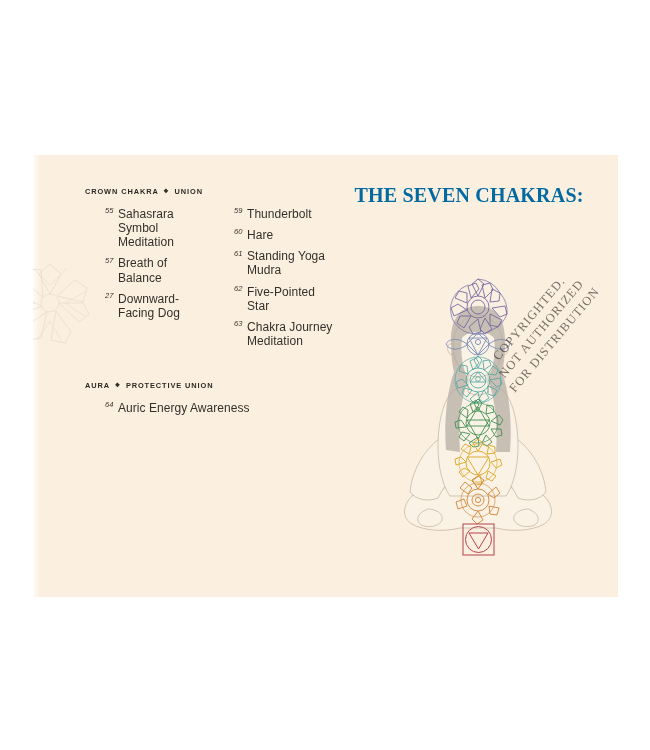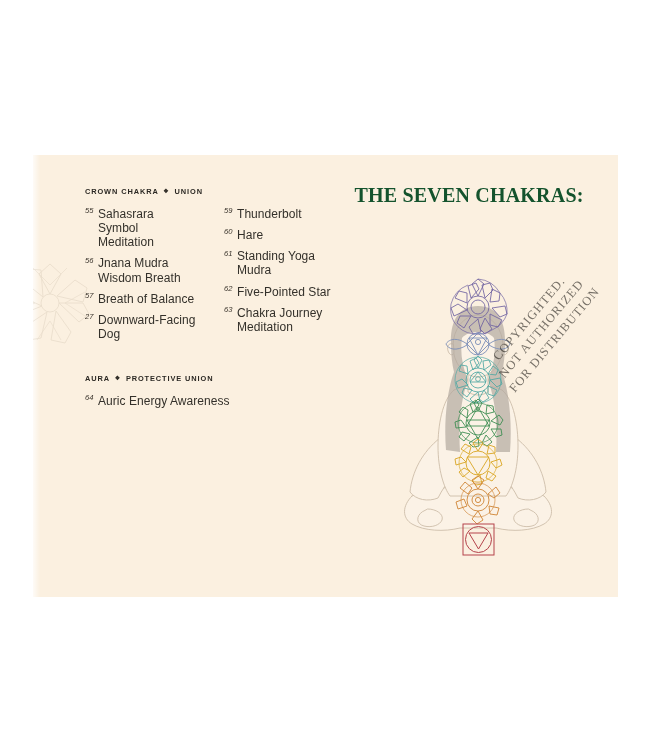--- a/index.html
+++ b/index.html
@@ -68,20 +68,21 @@
   }
   .section-head .dia {
     font-size: 6px;
     vertical-align: 1px;
     margin: 0 2px;
   }
 
   .cols {
     display: flex;
     gap: 28px;
+    margin-left: 20px;
   }
   .col { width: 116px; }
 
   .entry {
     display: flex;
     align-items: flex-start;
     margin-bottom: 7px;
     line-height: 1.18;
   }
   .entry .num {
@@ -106,21 +107,21 @@
     left: 300px;
     top: 28px;
     width: 272px;
     text-align: center;
   }
   #title-block .line {
     font-family: "Liberation Serif", serif;
     font-weight: bold;
     font-size: 20px;
     letter-spacing: 0.2px;
-    color: #14532d;
+    color: #0369a1;
     line-height: 1.26;
     white-space: nowrap;
   }
 
   
   #watermark {
     position: absolute;
     left: 470px;
     top: 128px;
     width: 170px;
@@ -190,24 +191,20 @@
           <span>CROWN CHAKRA</span>
           <span class="dia">❖</span>
           <span>UNION</span>
         </div>
 
         <div class="cols">
           <div class="col">
             <div class="entry">
               <span class="num">55</span>
               <span class="ttl">Sahasrara Symbol Meditation</span>
-            </div>
-            <div class="entry">
-              <span class="num">56</span>
-              <span class="ttl">Jnana Mudra Wisdom Breath</span>
             </div>
             <div class="entry">
               <span class="num">57</span>
               <span class="ttl">Breath of Balance</span>
             </div>
             <div class="entry">
               <span class="num">27</span>
               <span class="ttl">Downward-Facing Dog</span>
             </div>
           </div>

